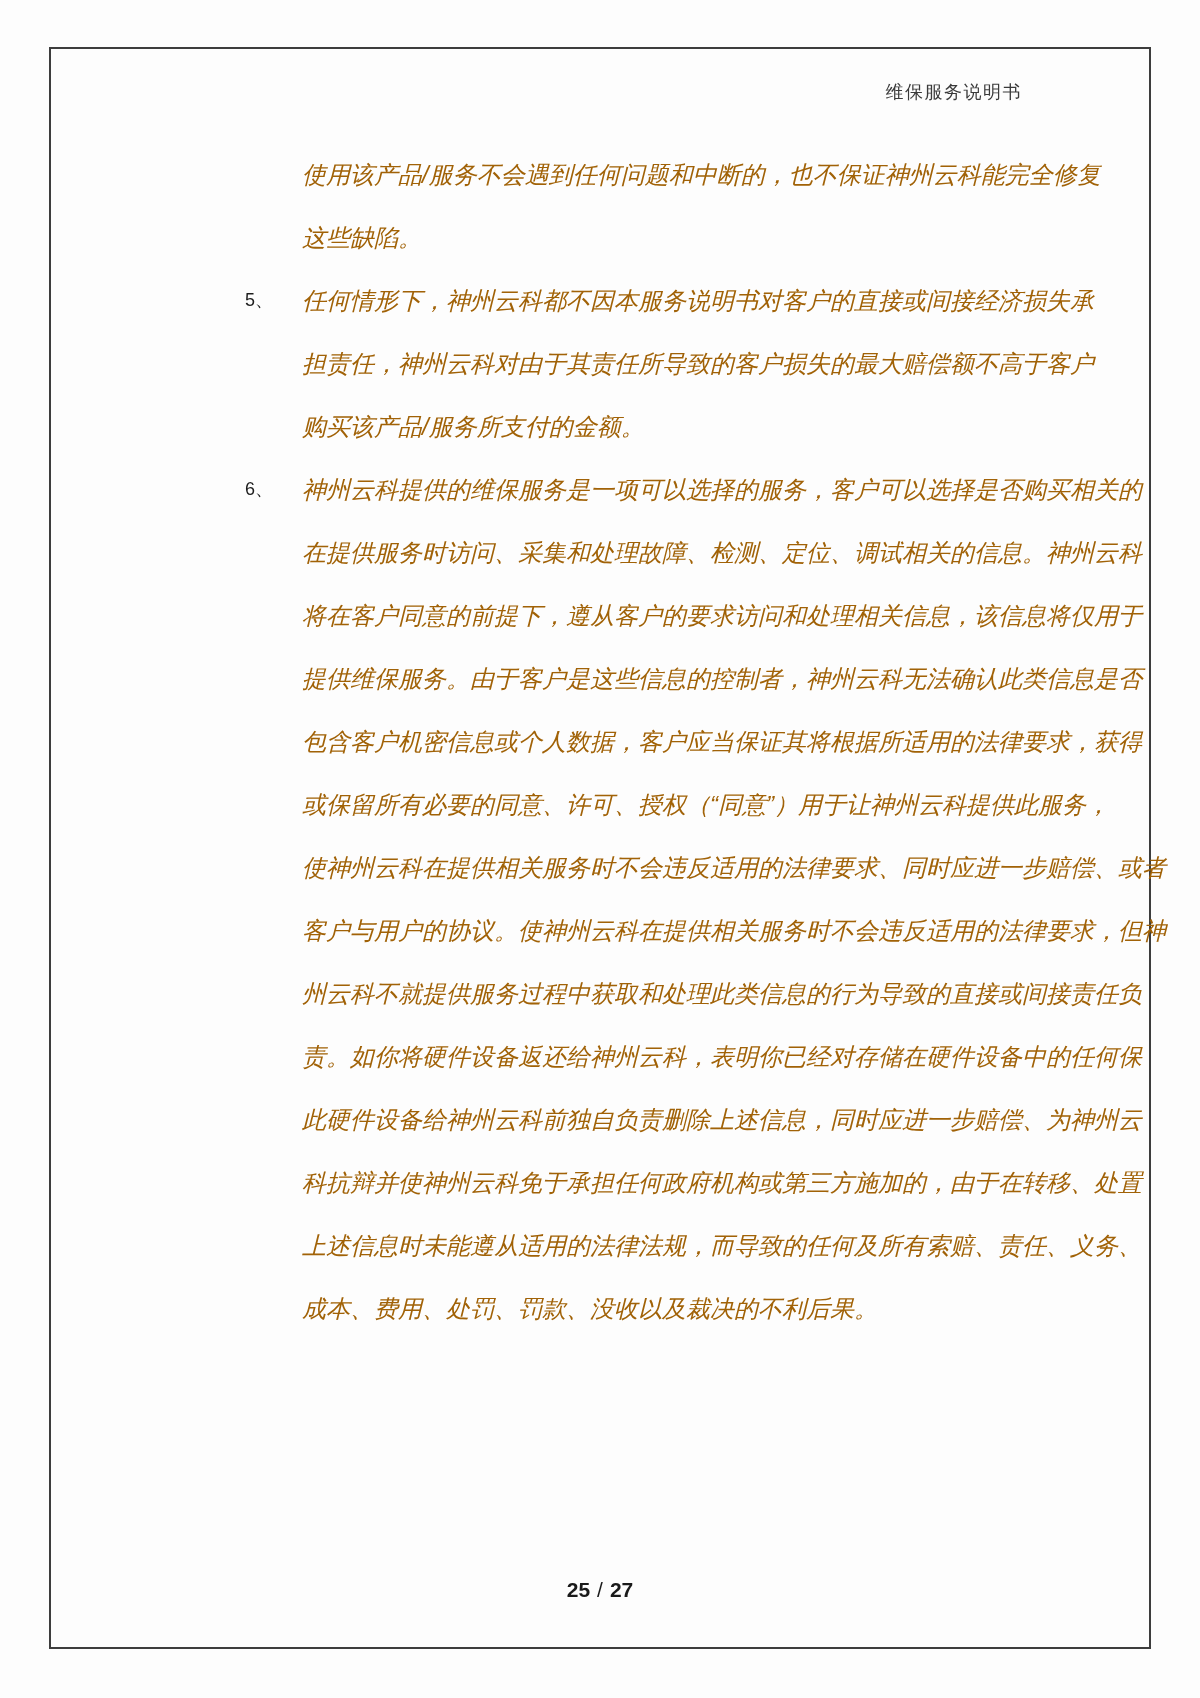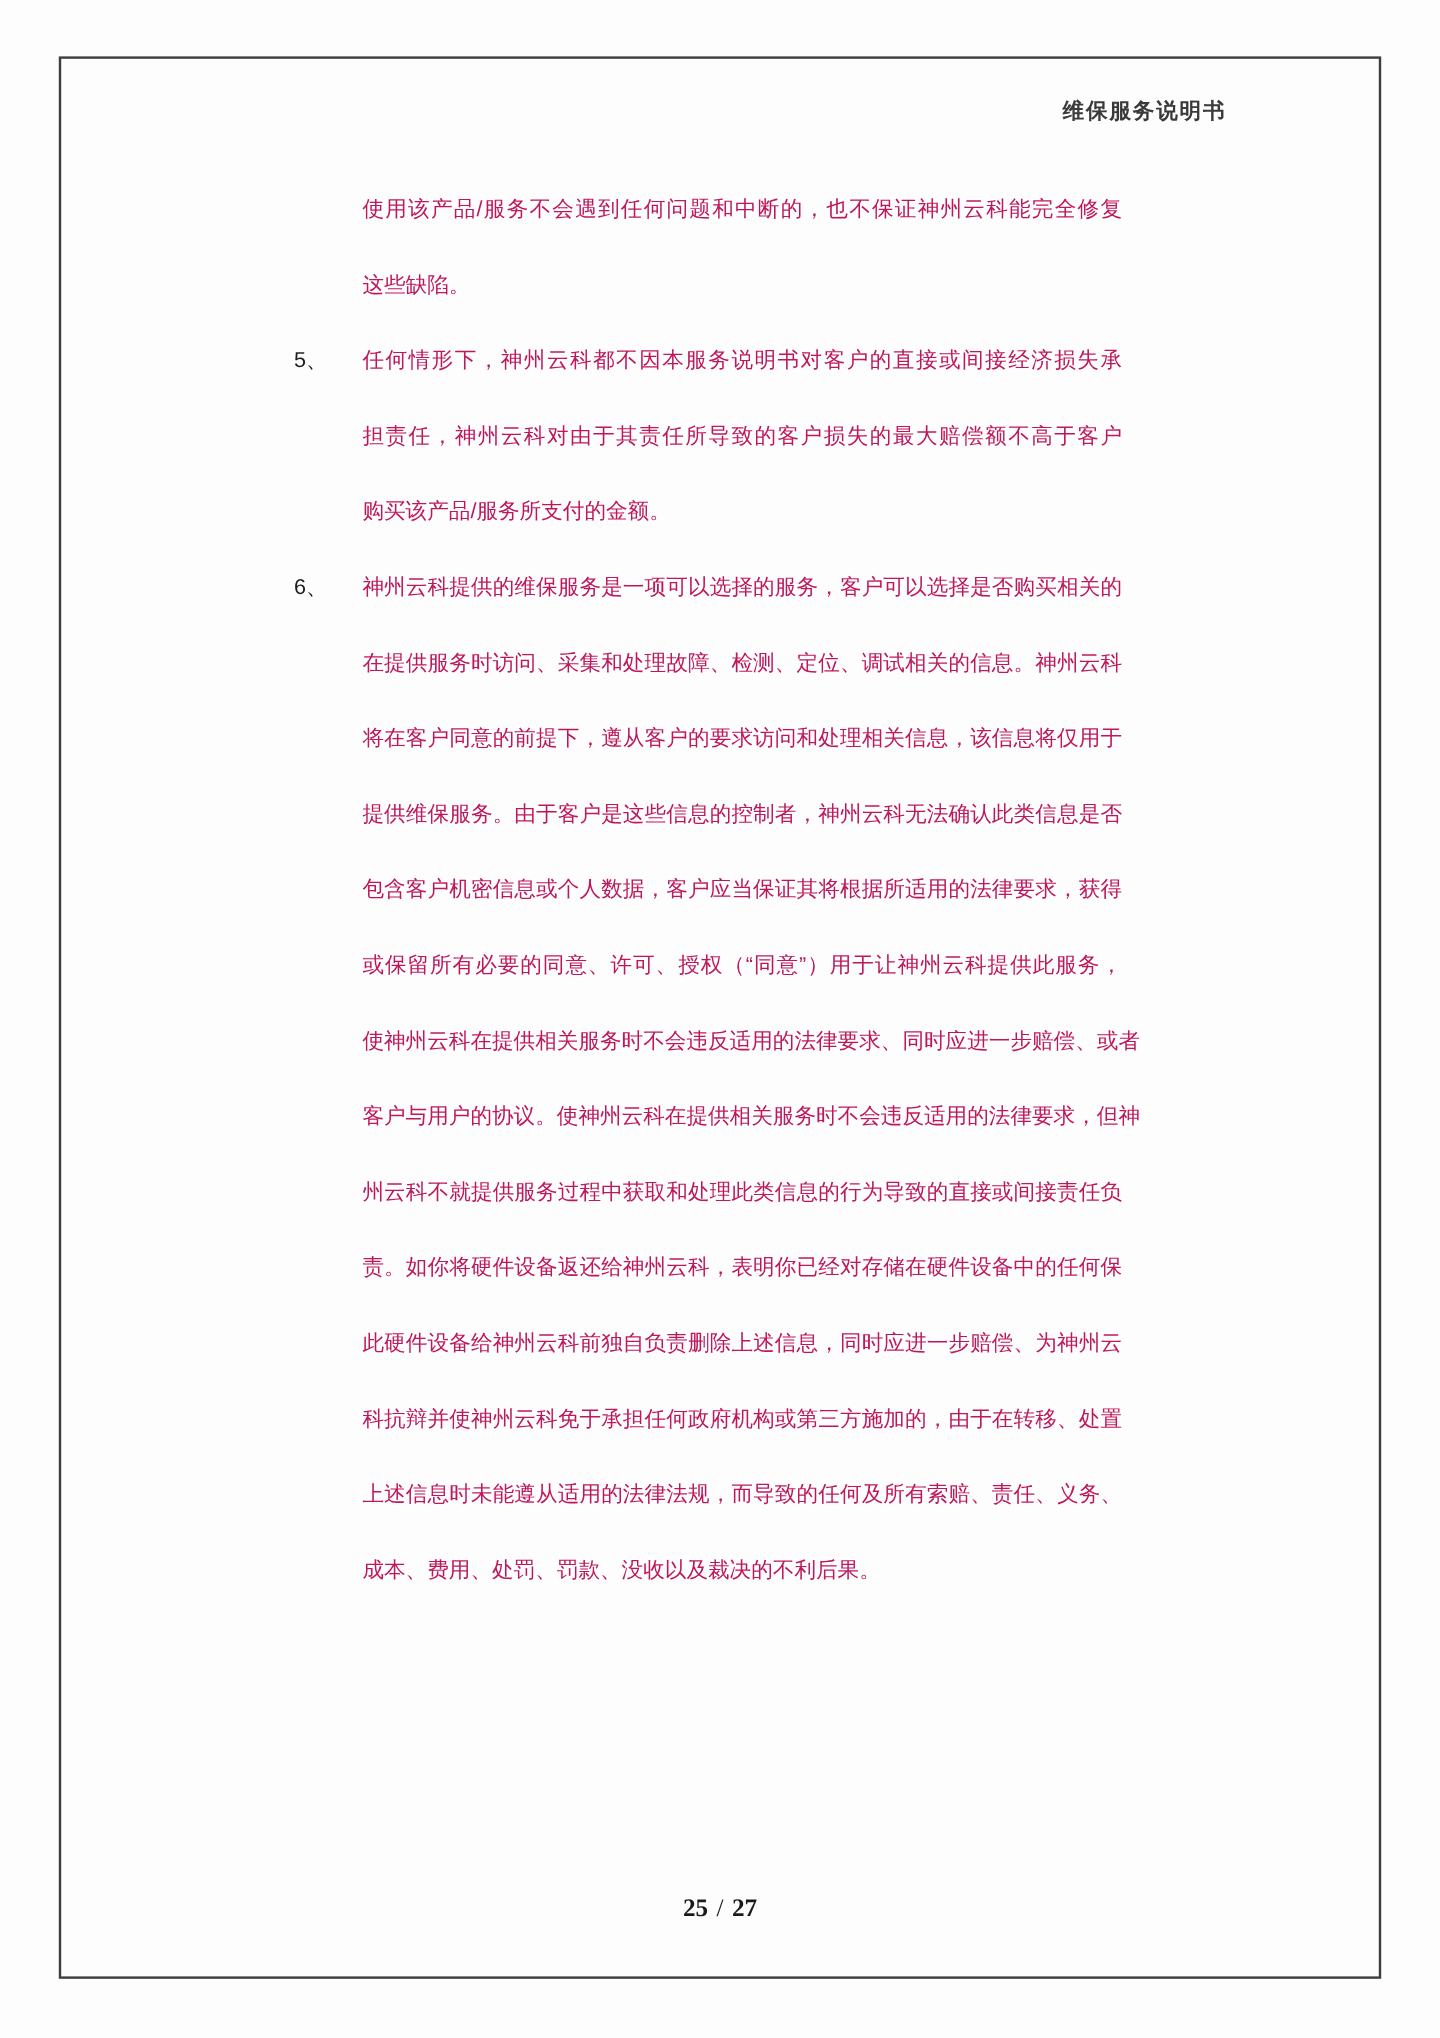--- a/index.html
+++ b/index.html
@@ -20,49 +20,49 @@
     background: transparent;
   }
   .header {
     position: absolute;
     top: 80px; left: 0; right: 178px;
     text-align: right;
     font-family: "Liberation Serif", serif;
     font-size: 18px;
     letter-spacing: 1.5px;
     color: #3a3a3a;
-    font-weight: bold;
   }
   .content {
     position: absolute;
     top: 143px; left: 245px;
     width: 690px;
   }
   .item { position: relative; padding-left: 57px; }
   .num {
     position: absolute; left: 0; top: 0;
     line-height: 63px;
     font-size: 18px;
     color: #1d1d1d;
   }
   .line {
-    font-size: 18px;
+    font-size: 24px;
     line-height: 63px;
     height: 63px;
     white-space: nowrap;
     text-align: justify;
     text-align-last: justify;
-    color: #be185d;
+    color: #a16207;
+    font-style: italic;
   }
   .line.last { text-align-last: left; }
   .footer {
     position: absolute;
     top: 1578px; left: 0; width: 1200px;
     text-align: center;
-    font-family: Liberation Serif, serif;
+    font-family: Liberation Sans, sans-serif;
     font-weight: bold;
     font-size: 21px;
     color: #1a1a1a;
   }
   .footer .sep { margin: 0 7px; font-weight: normal; }
 </style>
 </head>
 <body>
 
 <div class="page-border"></div>

